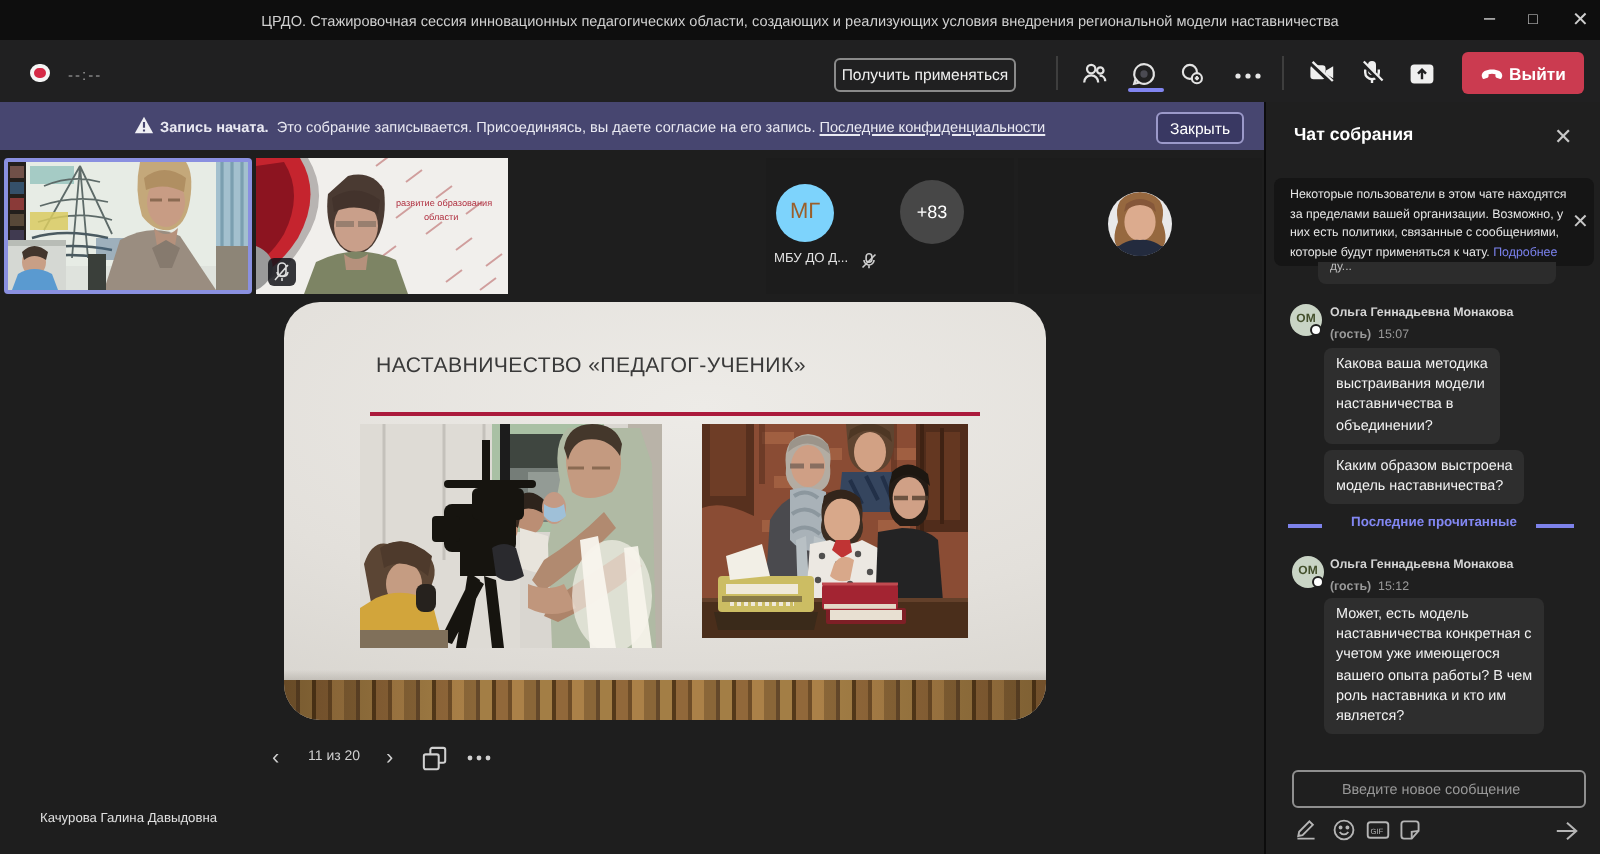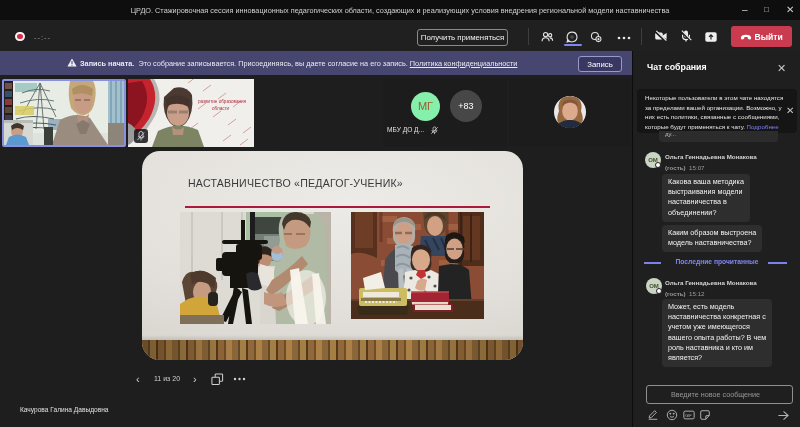--- a/index.html
+++ b/index.html
@@ -138,22 +138,22 @@
     <div id="leavebtn"><svg width="12" height="8" viewBox="0 0 14 8" style="vertical-align:-1px;">
           <path d="M1 5.2 C1 2.6 3.6 1.4 7 1.4 C10.4 1.4 13 2.6 13 5.2 L12.6 6.4 C12.4 6.9 11.9 7 11.4 6.8 L9.6 6.2 C9.2 6 9 5.7 9 5.2 L9 4.2 C7.7 3.8 6.3 3.8 5 4.2 L5 5.2 C5 5.7 4.8 6 4.4 6.2 L2.6 6.8 C2.1 7 1.6 6.9 1.4 6.4 Z" fill="#fff"></path>
         </svg> Выйти</div>
   </div>
 
   <div id="banner">
     <svg style="position:absolute; left:67px; top:7.5px;" width="10" height="9" viewBox="0 0 12 11">
       <path d="M6 0.5 L11.6 10.5 H0.4 Z" fill="#f0f0f5"></path>
       <path d="M6 3.6 V7.2 M6 8.3 V9.4" stroke="#474670" stroke-width="1.3"></path>
     </svg>
-    <div class="txt" style="left:80px;"><b>Запись начата.</b>&nbsp; Это собрание записывается. Присоединяясь, вы даете согласие на его запись. <span style="text-decoration:underline;">Политика конфиденциальности</span></div>
-    <div id="closebtn">Запись</div>
+    <div class="txt" style="left:80px;"><b>Запись начата.</b>&nbsp; Это собрание записывается. Присоединяясь, вы даете согласие на его запись. <span style="text-decoration:underline;">Последние конфиденциальности</span></div>
+    <div id="closebtn">Закрыть</div>
   </div>
 
   <div id="stage">
     <div class="tile" id="tile1">
       <svg width="120" height="64" viewBox="0 0 120 64">
         <rect width="120" height="64" fill="#dfe3dd"></rect>
         <rect x="0" y="0" width="9" height="64" fill="#241f1c"></rect>
         <rect x="1" y="2" width="7" height="6" fill="#705048"></rect>
         <rect x="1" y="10" width="7" height="6" fill="#35506a"></rect>
         <rect x="1" y="18" width="7" height="6" fill="#8a3a38"></rect>
@@ -200,21 +200,21 @@
         <ellipse cx="50" cy="34" rx="11" ry="13" fill="#c99f8a"></ellipse>
         <path d="M38 20 Q50 12 62 21 L61 28 Q50 22 39 27 Z" fill="#43332c"></path>
         <path d="M40 33 h9 m2 0 h9" stroke="#7a6a5e" stroke-width="3" fill="none" opacity=".6"></path>
         <path d="M24 68 L30 52 Q50 42 70 51 L76 68 Z" fill="#7d8464"></path>
         <path d="M44 48 Q50 53 56 48 L55 56 L45 56 Z" fill="#b5917c"></path>
         <rect x="6" y="50" width="14" height="14" rx="3" fill="#14141a" opacity=".85"></rect>
         <path d="M11 54.5v2.5a2 2 0 0 0 4 0v-2.5a2 2 0 0 0-4 0M10.5 57a2.8 2.8 0 0 0 5.5 0M13 60v1.5M9.5 61 16 53.5" stroke="#ddd" stroke-width=".8" fill="none"></path>
       </svg>
     </div>
     <div class="tile" id="tile4">
-      <div class="initcircle" style="left:28px; top:13px; width:29px; height:29px; background:#86efac; color:#9a5f2b; font-size:11px; line-height:29px;">МГ</div>
+      <div class="initcircle" style="left:5px; top:13px; width:29px; height:29px; background:#7dd3fc; color:#9a5f2b; font-size:11px; line-height:29px;">МГ</div>
       <div style="position:absolute; left:4px; top:47px; color:#e3e3e3; font-size:6.6px;">МБУ ДО Д...</div>
       <svg style="position:absolute; left:47px; top:47px;" width="9" height="9" viewBox="0 0 10 10" fill="none" stroke="#cdcdcd" stroke-width=".9">
           <rect x="3.4" y="1" width="3.2" height="4.6" rx="1.6"></rect>
           <path d="M2.2 4.4a2.8 2.8 0 0 0 5.6 0M5 7.2V9M1.4 8.6 8.6 1.4"></path>
         </svg>
       <div class="initcircle" style="left:67px; top:11px; width:32px; height:32px; background:#474747; color:#fff; font-size:9px; line-height:32px;">+83</div>
     </div>
     <div class="tile" id="tile5">
       <svg width="122" height="68" viewBox="0 0 122 68">
         <rect width="122" height="68" fill="#1c1c1c"></rect>

